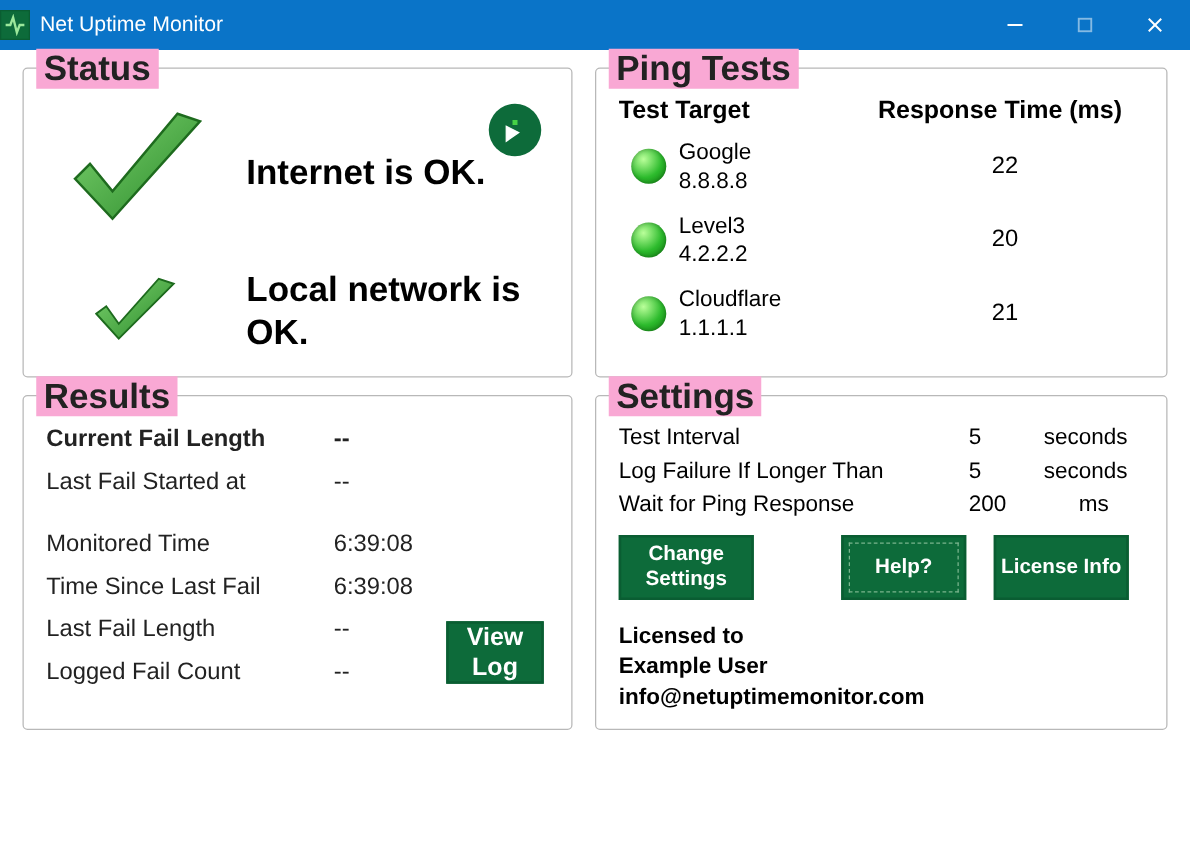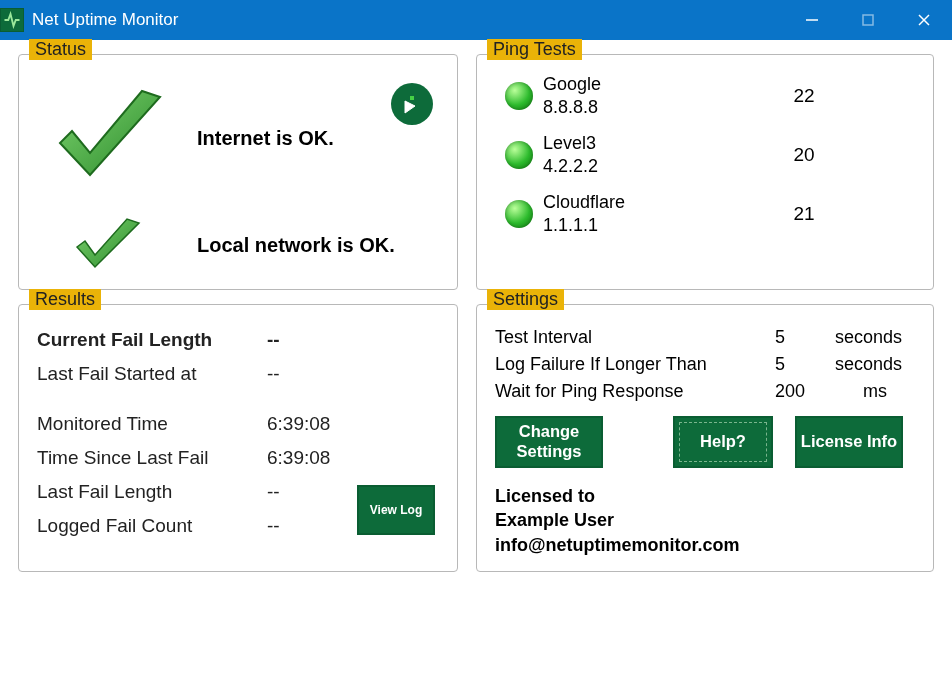--- a/index.html
+++ b/index.html
@@ -54,24 +54,24 @@
     .panel {
       border: 1px solid #b8b8b8;
       border-radius: 4px;
       padding: 18px 18px 14px 18px;
       position: relative;
     }
     .panel-title {
       position: absolute;
       top: -16px;
       left: 10px;
-      background: #eab308;
+      background: #f9a8d4;
       padding: 0 6px;
-      font-size: 18px;
-      font-weight: normal;
+      font-size: 28px;
+      font-weight: bold;
       color: #222;
     }
     
     .status-body {
       display: flex;
       flex-direction: column;
       gap: 22px;
       padding-top: 10px;
     }
     .status-pointer {
@@ -80,21 +80,21 @@
       right: 24px;
       width: 42px;
       height: 42px;
       border-radius: 50%;
       background: #0d6b3a;
       display:flex;
       align-items:center;
       justify-content:center;
     }
     .status-row { display: flex; align-items: center; gap: 20px; }
-    .status-text { font-size: 20px; font-weight: bold; line-height: 1.2; max-width: 220px;}
+    .status-text { font-size: 28px; font-weight: bold; line-height: 1.2; max-width: 220px;}
     .check-big {
       width: 140px;
       display:flex;
       justify-content:center;
     }
     .check-small {
       width: 140px;
       display:flex;
       justify-content:center;
     }
@@ -106,21 +106,21 @@
     .results-row.bold { font-weight:bold; }
     .view-log-btn {
       position:absolute;
       right: 4px;
       bottom: 2px;
       width: 78px;
       height: 50px;
       background: #0d6b3a;
       color:#fff;
       font-weight:bold;
-      font-size:12px;
+      font-size:20px;
       border:2px solid #0a5d32;
       text-align:center;
       line-height:1.2;
       display:flex;
       align-items:center;
       justify-content:center;
       cursor:pointer;
     }
     
     .ping-header { display:flex; font-weight:bold; font-size:20px; padding-top:4px; margin-bottom:10px;}
@@ -228,20 +228,24 @@
             <path d="M10 32 L28 52 L72 8 L60 4 L28 40 L18 26 Z" fill="url(#g2)" stroke="#1e6b1e" stroke-width="1.5"></path>
           </svg>
         </div>
         <div class="status-text">Local network is OK.</div>
       </div>
     </div>
   </div>
 
   <div class="panel" style="grid-row:1;grid-column:2;">
     <div class="panel-title">Ping Tests</div>
+    <div class="ping-header">
+      <div class="col1">Test Target</div>
+      <div class="col2">Response Time (ms)</div>
+    </div>
     <div class="ping-row">
       <div class="indicator">
           <div class="green-ball"></div>
         </div>
       <div class="target">
         <div>Google</div>
         <div>8.8.8.8</div>
       </div>
       <div class="resp">22</div>
     </div>

